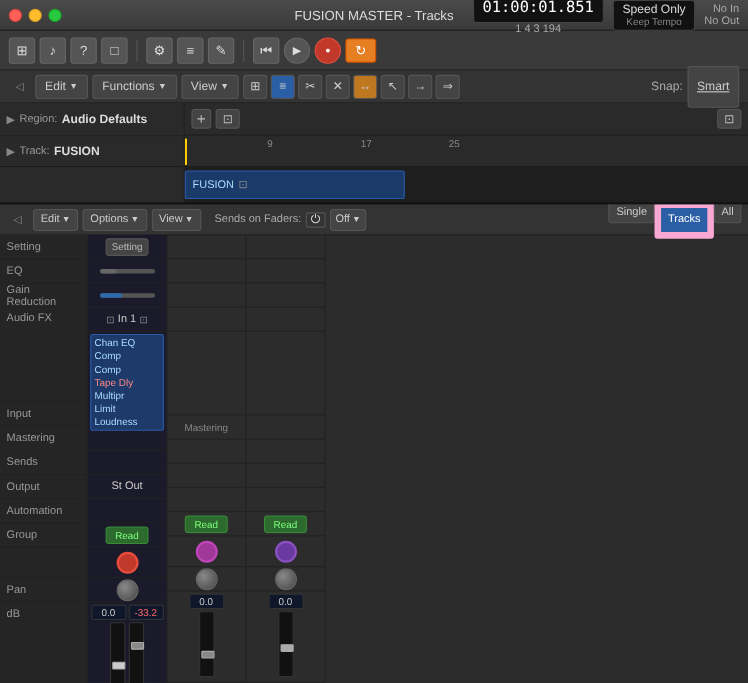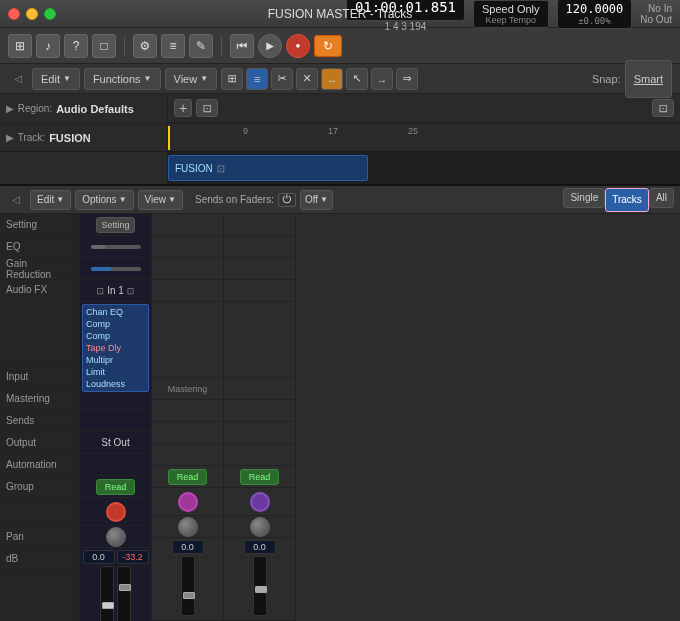--- a/index.html
+++ b/index.html
@@ -255,21 +255,21 @@
       color: #ccc;
       font-size: 10px;
       display: flex;
       align-items: center;
       cursor: pointer;
     }
     .tracks-btn {
       height: 20px;
       padding: 11px 6px;
       background: #2a5fa5;
-      border: 1px solid #f9a8d4;
+      border: 6px solid #f9a8d4;
       border-radius: 3px;
       color: #fff;
       font-size: 10px;
       display: flex;
       align-items: center;
       cursor: pointer;
     }
     .all-btn {
       height: 20px;
       padding: 0 6px;
@@ -405,24 +405,20 @@
   <div class="title-bar-title">FUSION MASTER - Tracks</div>
   <div class="title-bar-right">
     <div style="display:flex;align-items:center;gap:8px;">
       <div>
         <div class="time-display">01:00:01.851</div>
         <div class="time-sub">1  4  3  194</div>
       </div>
       <div class="speed-only-box">
         <div>Speed Only</div>
         <div style="font-size:9px;color:#888;">Keep Tempo</div>
-      </div>
-      <div class="tempo-box">
-        <div>120.0000</div>
-        <div style="font-size:9px;color:#888;">±0.00%</div>
       </div>
       <div class="in-out-box">
         <div>No In</div>
         <div>No Out</div>
       </div>
     </div>
   </div>
 </div>
 
 <div class="toolbar">

